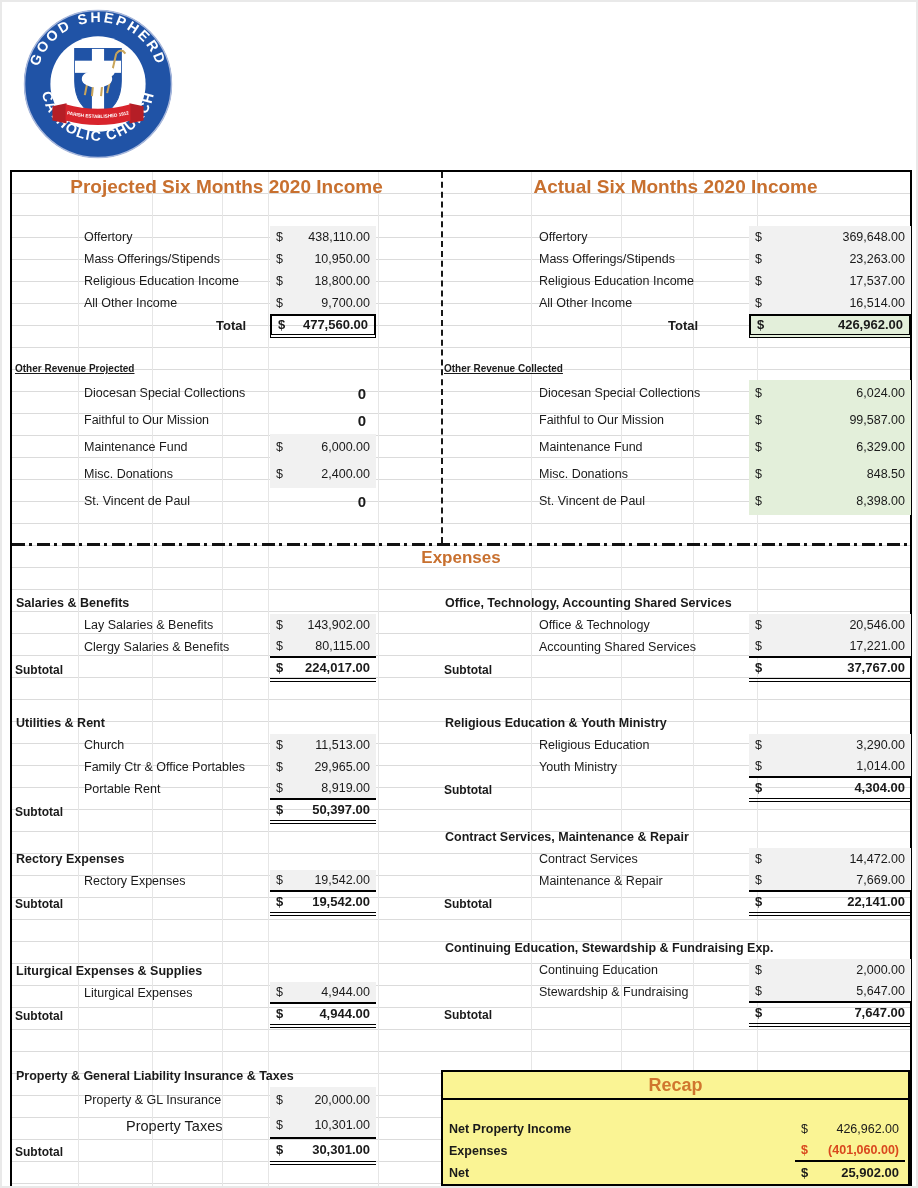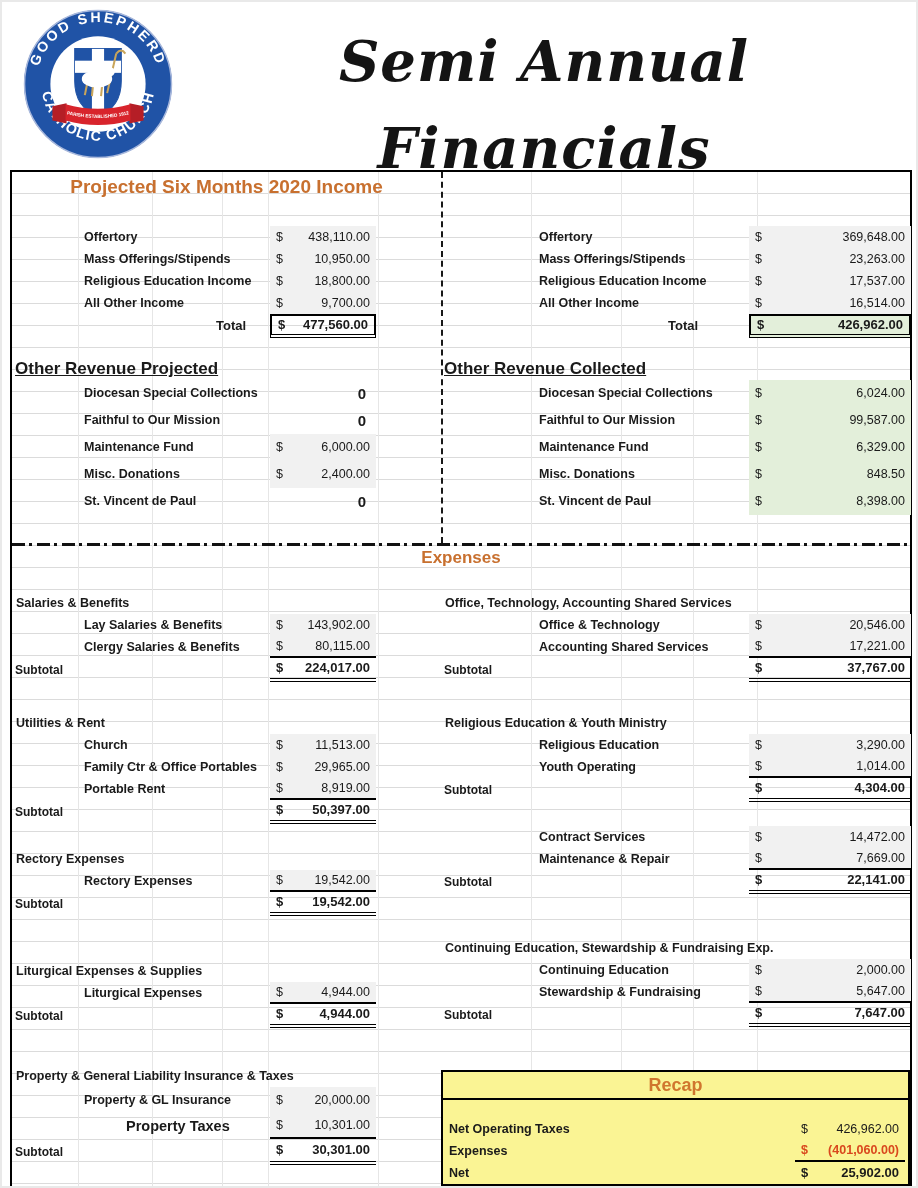--- a/index.html
+++ b/index.html
@@ -24,25 +24,25 @@
   .colhead{position:absolute;top:2px;height:26px;line-height:26px;text-align:center;
            color:#C8702F;font-weight:bold;font-size:19px;z-index:2;white-space:nowrap;}
   .ch-l{left:0;width:429px;} .ch-r{left:429px;width:469px;}
   .exp-title{position:absolute;top:376px;left:0;width:100%;text-align:center;color:#C8702F;
              font-weight:bold;font-size:17px;z-index:2;}
   .grp{position:absolute;z-index:2;}
   .gl{left:0;width:429px;} .gr{left:429px;width:469px;}
   .row{position:relative;}
   .h22{height:22px;line-height:22px;} .h24{height:24px;line-height:24px;}
   .h26{height:26px;line-height:26px;} .h27{height:27px;line-height:27px;padding-left:32px;}
-  .lbl{position:absolute;left:72px;top:0;font-weight:bold;font-size:12.5px;white-space:nowrap;}
+  .lbl{position:absolute;left:72px;top:0;font-weight:normal;font-size:12.5px;white-space:nowrap;}
   .lblr{left:98px;}
   .big{font-size:14.5px;margin-left:42px;}
   .sect{position:absolute;left:4px;top:0;font-weight:bold;font-size:12.5px;white-space:nowrap;}
-  .orph{position:absolute;left:3px;top:0;font-weight:bold;font-size:17px;text-decoration:underline;white-space:nowrap;}
+  .orph{position:absolute;left:3px;top:0;font-weight:bold;font-size:10px;text-decoration:underline;white-space:nowrap;}
   .sublbl{position:absolute;left:3px;top:0;font-weight:bold;font-size:12px;}
   .totlbl{position:absolute;top:0;font-weight:bold;font-size:13px;margin-left:47px;}
   .tl-l{left:157px;} .tl-r{left:180px;}
   .vbox{position:absolute;top:0;height:100%;display:flex;justify-content:space-between;
         align-items:center;padding:0 6px;box-sizing:border-box;z-index:2;}
   .vl{left:258px;width:106px;} .vr{left:308px;width:162px;}
   .cur,.val{font-size:12.5px;}
   .bg-gray{background:#F1F1F1;} .bg-green{background:#E3EFDA;}
   .bb{border-bottom:2px solid #000;}
   .sub{border-bottom:4px double #000;}
@@ -102,42 +102,39 @@
       <g>
         <path d="M30 97 L44 94 L44 114 L30 111 Z" fill="#B51E26"></path>
         <path d="M120 97 L106 94 L106 114 L120 111 Z" fill="#B51E26"></path>
         <path d="M43 95 Q75 104 107 95 L107 111 Q75 120 43 111 Z" fill="#D8242C"></path>
         <path id="ribArc" d="M45 105 Q75 112 105 105" fill="none"></path>
         <text font-size="4.6" font-weight="bold" fill="#ffffff" font-family="Liberation Sans, sans-serif">
           <textPath href="#ribArc" startOffset="50%" text-anchor="middle">PARISH ESTABLISHED 1912</textPath>
         </text>
       </g>
     </svg>
-    <div class="title-wrap">
-      <div class="main-title">Semi Annual Financials</div>
-      <div class="subtitle">JULY 2020 - DECEMBER 2020</div>
-    </div>
   </div>
 
   <div class="sheet">
 
     <div class="vgrid" style="left:66px"></div>
     <div class="vgrid" style="left:140px"></div>
     <div class="vgrid" style="left:210px"></div>
     <div class="vgrid" style="left:256px"></div>
     <div class="vgrid" style="left:366px"></div>
     <div class="vgrid" style="left:519px"></div>
     <div class="vgrid" style="left:609px"></div>
     <div class="vgrid" style="left:681px"></div>
     <div class="vgrid" style="left:745px"></div>
 
     <div class="divider-v"></div>
     <div class="divider-h"></div>
 
     <div class="colhead ch-l">Projected Six Months 2020 Income</div>
+    <div class="colhead ch-r">Actual Six Months 2020 Income</div>
 
     <div class="grp gl" style="top:54px">
       <div class="row h22">
         <span class="lbl">Offertory</span>
         <span class="vbox vl bg-gray">
           <span class="cur">$</span>
           <span class="val">438,110.00</span>
           </span>
       </div>
       <div class="row h22">
@@ -443,36 +440,39 @@
           <span class="sect">Religious Education &amp; Youth Ministry</span>
         </div>
       <div class="row h22">
         <span class="lbl lblr">Religious Education</span>
         <span class="vbox vr bg-gray">
           <span class="cur">$</span>
           <span class="val">3,290.00</span>
           </span>
       </div>
       <div class="row h22">
-        <span class="lbl lblr">Youth Operating</span>
+        <span class="lbl lblr">Youth Ministry</span>
         <span class="vbox vr bg-gray bb">
           <span class="cur">$</span>
           <span class="val">1,014.00</span>
           </span>
       </div>
       <div class="row h24">
         <span class="sublbl">Subtotal</span>
         <span class="vbox vr sub">
           <span class="cur">$</span>
           <span class="val">4,304.00</span>
           </span>
       </div>
     </div>
 
     <div class="grp gr" style="top:654px">
+      <div class="row h22">
+          <span class="sect">Contract Services, Maintenance &amp; Repair</span>
+        </div>
       <div class="row h22">
         <span class="lbl lblr">Contract Services</span>
         <span class="vbox vr bg-gray">
           <span class="cur">$</span>
           <span class="val">14,472.00</span>
           </span>
       </div>
       <div class="row h22">
         <span class="lbl lblr">Maintenance &amp; Repair</span>
         <span class="vbox vr bg-gray bb">
@@ -513,21 +513,21 @@
           <span class="cur">$</span>
           <span class="val">7,647.00</span>
           </span>
       </div>
     </div>
 
     <div class="recap">
       <div class="recap-title">Recap</div>
       <div class="recap-body">
         <div class="rrow first">
-          <span class="rlbl">Net Operating Taxes</span>
+          <span class="rlbl">Net Property Income</span>
           <span class="vbox rv">
             <span class="cur">$</span>
             <span class="val">426,962.00</span>
             </span>
         </div>
         <div class="rrow">
           <span class="rlbl">Expenses</span>
           <span class="vbox rv neg rbb">
             <span class="cur">$</span>
             <span class="val">(401,060.00)</span>

